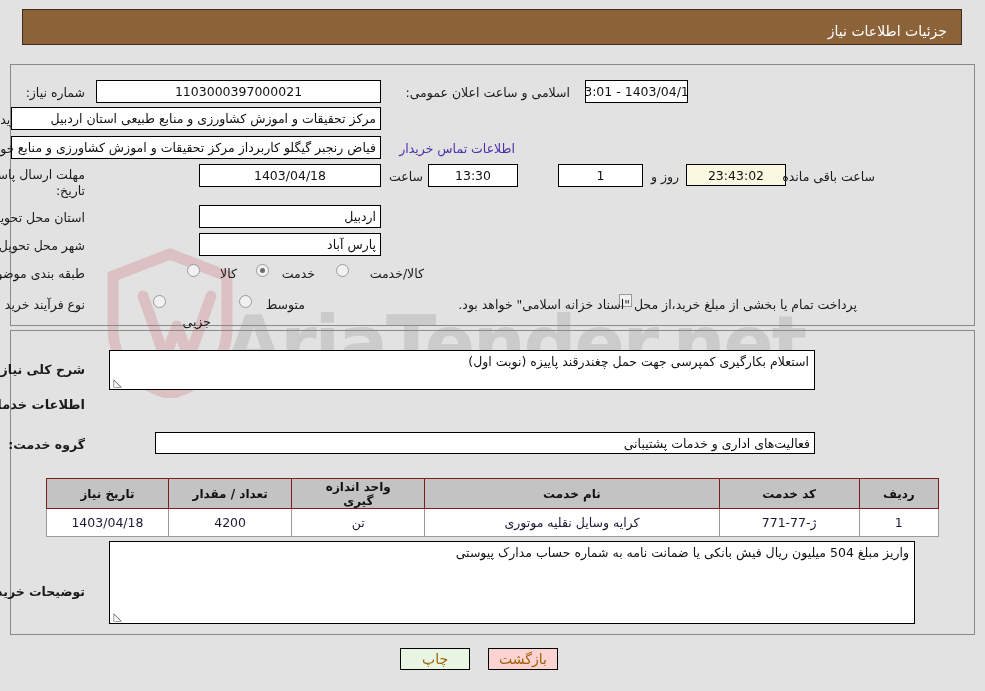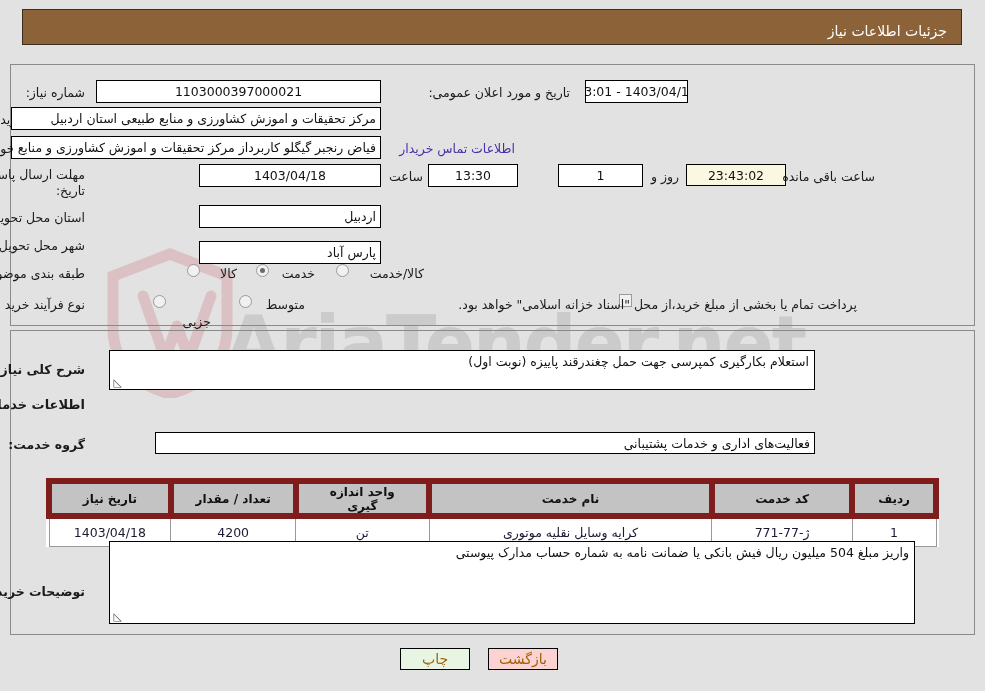--- a/index.html
+++ b/index.html
@@ -171,21 +171,21 @@
     position: absolute;
     left: 46px; top: 478px;
     width: 893px;
     border-collapse: collapse;
     font-size: 12px;
     z-index: 4;
     background: #ffffff;
   }
   .tbl th {
     background: #c3c3c3;
-    border: 6px solid #7f1d1d;
+    border: 1px solid #7f1d1d;
     color: #111;
     font-weight: bold;
     height: 29px;
     font-size: 12px;
     padding: 0 20px;
   }
   .tbl td {
     background: #ffffff;
     border: 1px solid #9a9a9a;
     color: #1a1a33;
@@ -230,21 +230,21 @@
 
   <div class="header-bar">
     <div class="header-title">جزئیات اطلاعات نیاز</div>
   </div>
 
   <div class="panel" id="panel-top"></div>
 
   <div class="lbl" style="right:900px; top:85px;">شماره نیاز:</div>
   <div class="fld num" style="right:604px; top:80px; width:285px; height:23px;">1103000397000021</div>
 
-  <div class="lbl" style="right:415px; top:85px;">تاریخ و مورد اعلان عمومی:</div>
+  <div class="lbl" style="right:415px; top:85px;">اسلامی و ساعت اعلان عمومی:</div>
   <div class="fld num" style="right:297px; top:80px; width:103px; height:23px;">13:01 - 1403/04/16</div>
 
   <div class="lbl" style="right:900px; top:112px;">نام دستگاه خریدار:</div>
   <div class="fld right" style="right:604px; top:107px; width:370px; height:23px;">مرکز تحقیقات و اموزش کشاورزی و منابع طبیعی استان اردبیل</div>
 
   <div class="lbl" style="right:900px; top:141px;">ایجاد کننده درخواست:</div>
   <div class="fld right" style="right:604px; top:136px; width:370px; height:23px;">فیاض رنجبر گیگلو کاربرداز مرکز تحقیقات و اموزش کشاورزی و منابع طبیعی استان</div>
   <div class="link" style="right:470px; top:141px;">اطلاعات تماس خریدار</div>
 
   <div class="lbl" style="right:900px; top:167px;">مهلت ارسال پاسخ: تا</div>
@@ -255,21 +255,21 @@
   <div class="fld num" style="right:467px; top:164px; width:90px; height:23px;">13:30</div>
   <div class="fld num" style="right:342px; top:164px; width:85px; height:23px;">1</div>
   <div class="lbl" style="right:306px; top:169px;">روز و</div>
   <div class="fld num cream" style="right:199px; top:164px; width:100px; height:22px;">23:43:02</div>
   <div class="lbl" style="right:110px; top:169px;">ساعت باقی مانده</div>
 
   <div class="lbl" style="right:900px; top:210px;">استان محل تحویل:</div>
   <div class="fld right" style="right:604px; top:205px; width:182px; height:23px;">اردبیل</div>
 
   <div class="lbl" style="right:900px; top:238px;">شهر محل تحویل:</div>
-  <div class="fld right" style="right:604px; top:233px; width:182px; height:23px;margin-top:8px;">پارس آباد</div>
+  <div class="fld right" style="right:604px; top:233px; width:182px; height:23px;">پارس آباد</div>
 
   <div class="lbl" style="right:900px; top:266px;">طبقه بندی موضوعی:</div>
   <div class="radio" style="right:785px; top:264px;"></div>
   <div class="lbl" style="right:748px; top:266px;">کالا</div>
   <div class="radio sel" style="right:716px; top:264px;"></div>
   <div class="lbl" style="right:670px; top:266px;">خدمت</div>
   <div class="radio" style="right:636px; top:264px;"></div>
   <div class="lbl" style="right:561px; top:266px;">کالا/خدمت</div>
 
   <div class="lbl" style="right:900px; top:297px;">نوع فرآیند خرید :</div>

